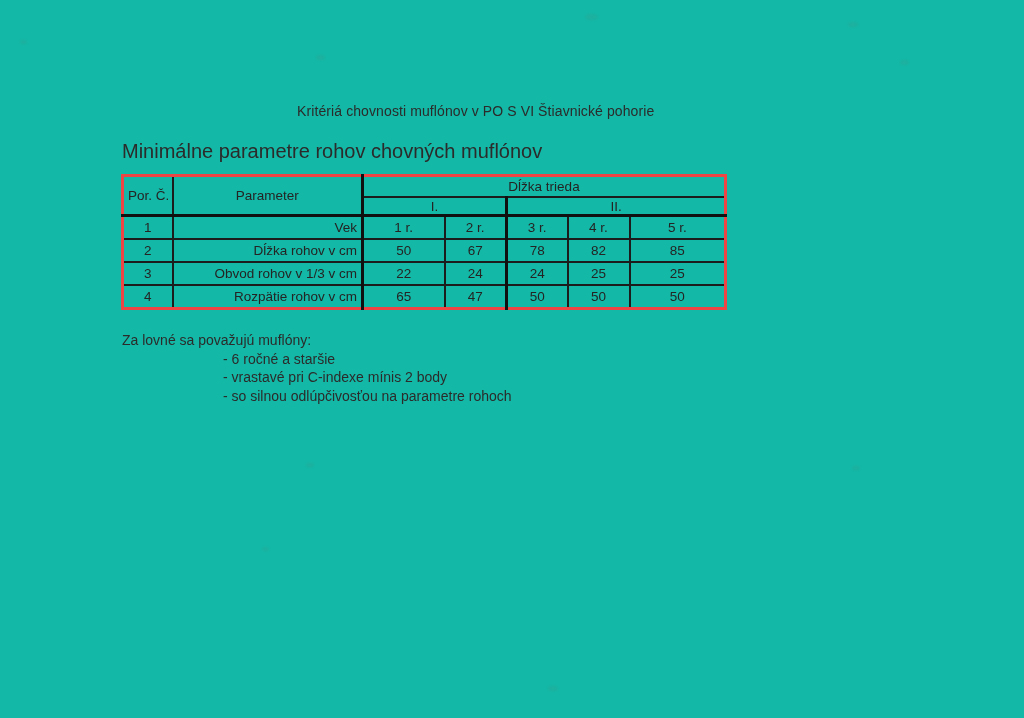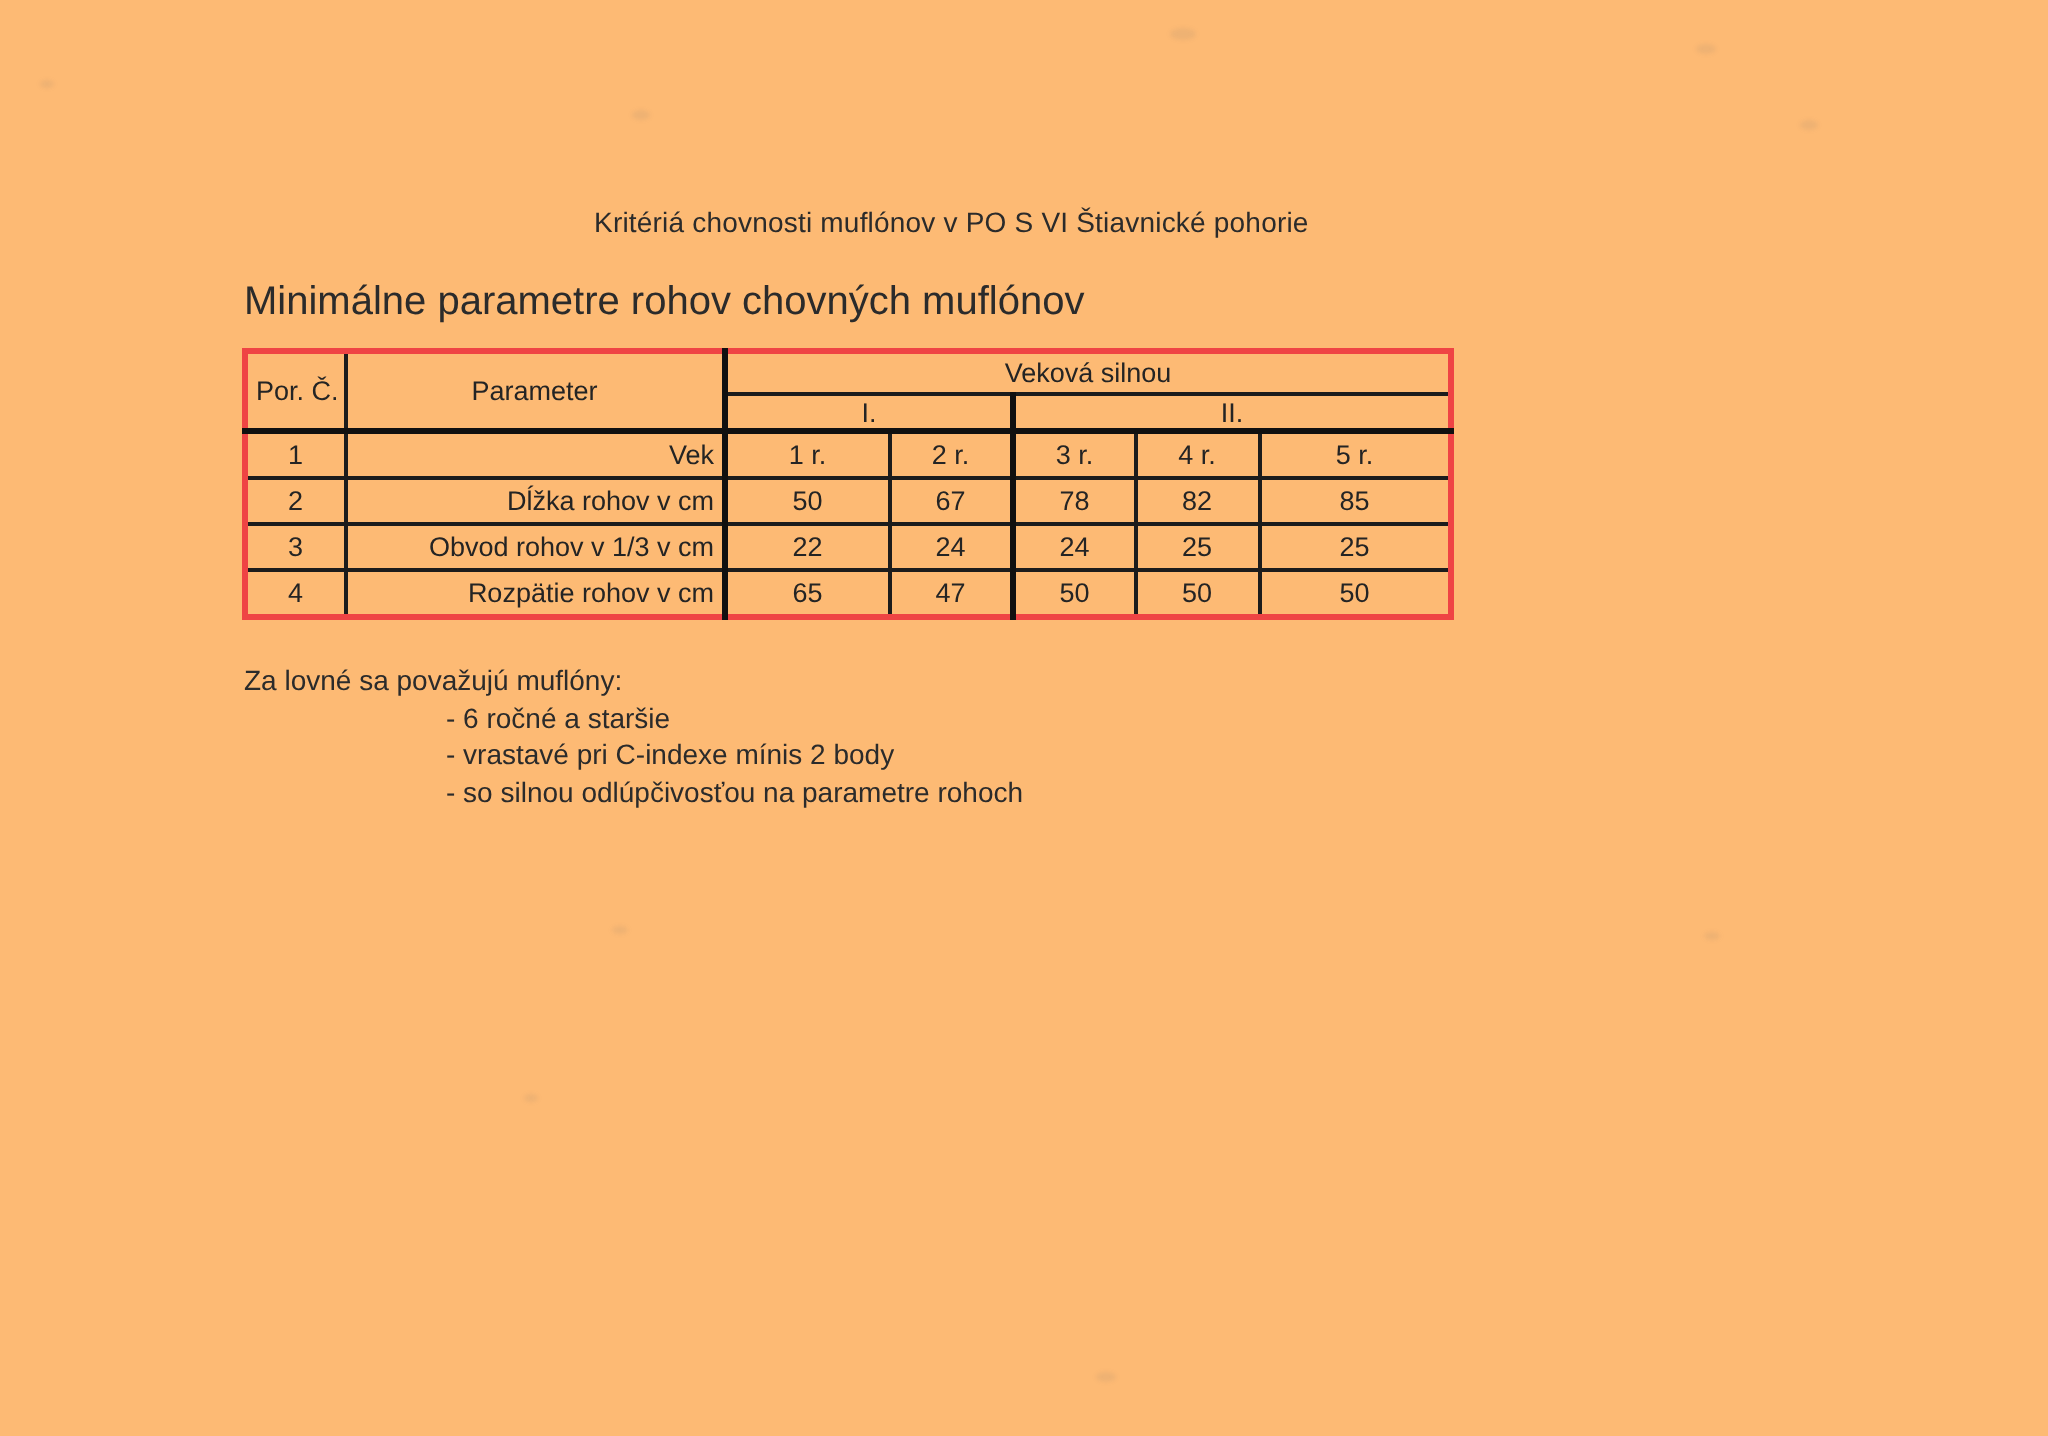--- a/index.html
+++ b/index.html
@@ -1,20 +1,20 @@
 <!DOCTYPE html>
 <html><head>
 <meta charset="utf-8">
 <style>
   html, body { margin: 0; padding: 0; background: #e9e9e9; }
   .page {
     position: relative;
     width: 1024px;
     height: 718px;
-    background: #fdba74;
+    background: #14b8a6;
     font-family: "Liberation Sans", sans-serif;
     color: #2b2b2b;
     overflow: hidden;
   }
 
   .doc-title {
     position: absolute;
     left: 297px;
     top: 103px;
     font-size: 14px;
@@ -100,21 +100,21 @@
       <col style="width:82px">
       <col style="width:62px">
       <col style="width:61px">
       <col style="width:62px">
       <col style="width:96px">
     </colgroup>
     <thead>
       <tr class="h1">
         <th rowspan="2">Por. Č.</th>
         <th rowspan="2">Parameter</th>
-        <th colspan="5" class="bl-thick">Veková silnou</th>
+        <th colspan="5" class="bl-thick">Dĺžka trieda</th>
       </tr>
       <tr class="h2">
         <th colspan="2" class="bl-thick">I.</th>
         <th colspan="3" class="bl-thick">II.</th>
       </tr>
     </thead>
     <tbody>
       <tr>
         <td class="c-center">1</td>
         <td class="c-left">Vek</td>

